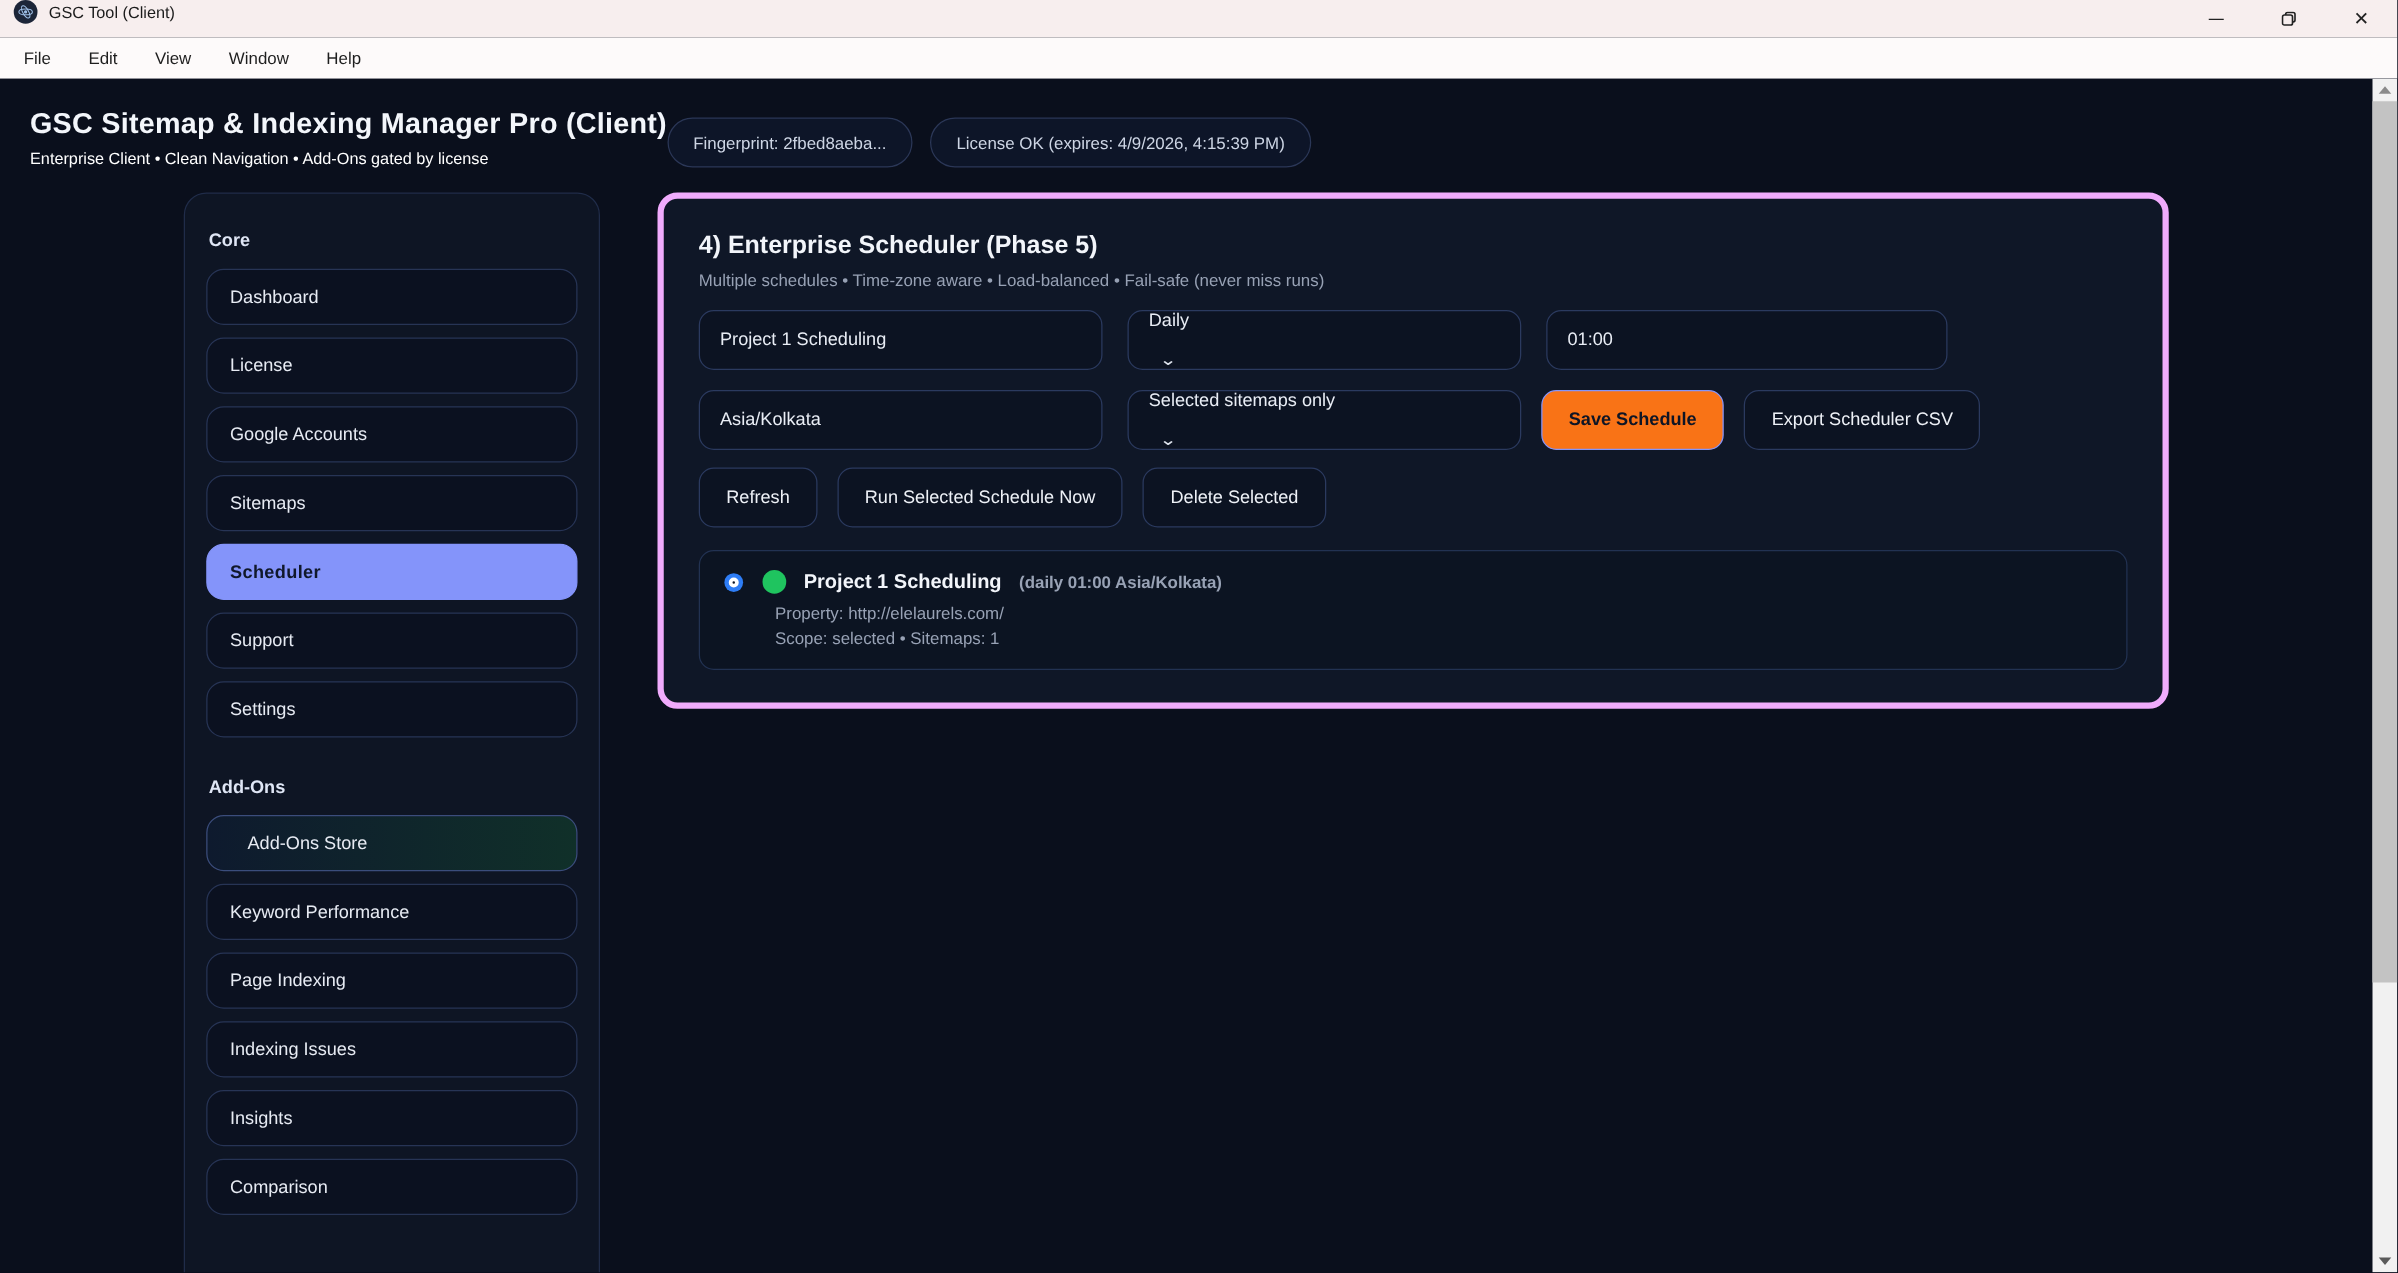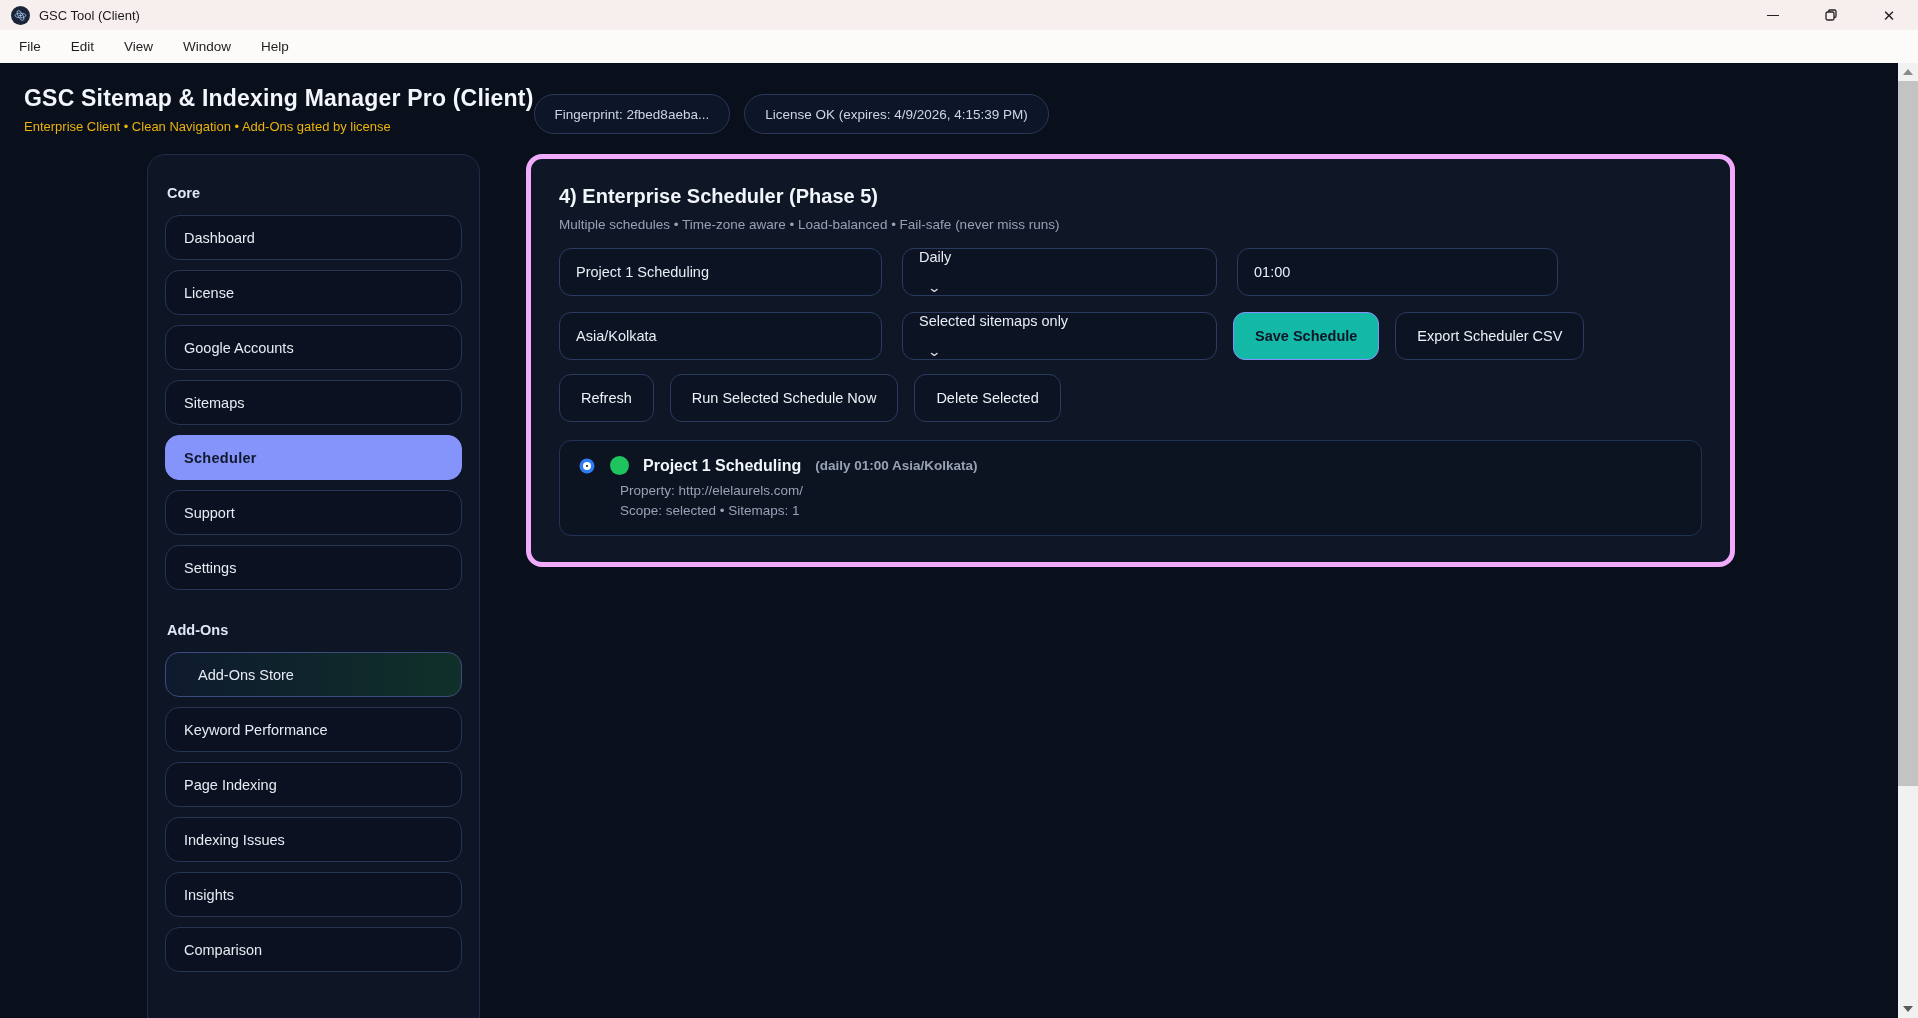--- a/index.html
+++ b/index.html
@@ -1,40 +1,40 @@
 <!DOCTYPE html>
 <html><head>
 <meta charset="utf-8">
 <style>
   * { margin:0; padding:0; box-sizing:border-box; }
   html,body { width:1918px; height:1018px; overflow:hidden; }
   body { font-family:"Liberation Sans", sans-serif; background:#0a0f1c; }
 
   
-  .titlebar { height:30px; background:#f7eeee; display:flex; align-items:center; }
+  .titlebar { height:30px; background:#f7eeee; display:flex; align-items:flex-start; }
   .titlebar-left { display:flex; align-items:center; gap:9px; padding-left:11px; flex:1; }
   .app-icon { width:19px; height:19px; border-radius:50%; background:#1c2538; display:flex; align-items:center; justify-content:center; }
   .titlebar-title { font-size:13px; color:#1b1b1b; }
   .win-controls { display:flex; height:30px; }
   .win-btn { width:58px; height:30px; display:flex; align-items:center; justify-content:center; color:#222; }
   .min-glyph { width:12px; height:0; border-top:1.4px solid #222; display:block; }
   .close-glyph { font-size:15px; line-height:1; color:#222; }
 
   
   .menubar { height:33px; background:#fdfafa; display:flex; align-items:center; padding-left:8px; gap:8px; }
   .menu-item { font-size:13.5px; color:#1e1e1e; padding:5px 11px; border-radius:3px; cursor:default; }
 
   
   .app { position:relative; height:955px; background:#0a0f1c; overflow:hidden; }
   .app-clip { position:absolute; inset:0 20px 0 0; overflow:hidden; }
 
   
   .app-header { display:flex; justify-content:flex-start; align-items:flex-start; padding:22px 22px 18px 24px; }
   .app-title { font-size:23px; font-weight:bold; color:#f3f6fb; letter-spacing:0.2px; }
-  .app-subtitle { margin-top:7px; font-size:13px; color:#eab308; }
+  .app-subtitle { margin-top:7px; font-size:13px; color:#ffffff; }
   .badges { display:flex; gap:14px; margin-top:9px; margin-right:16px; }
   .badge { height:40px; display:flex; align-items:center; padding:12px 20px; border:1px solid #2b3757; border-radius:20px; background:#0d1528; font-size:13.5px; color:#cdd5e4; white-space:nowrap; }
 
   
   .content { display:flex; gap:46px; padding-left:147px; padding-right:163px; margin-top:2px; align-items:flex-start; }
 
   
   .sidebar { width:333px; min-width:333px; background:#0e1524; border:1px solid #202c49; border-radius:18px; padding:22px 17px; height:1040px; }
   .side-section-label { font-size:14.5px; font-weight:bold; color:#dfe6f5; padding:8px 2px 14px 2px; }
   .side-btn { height:45px; display:flex; align-items:center; padding:0 18px; background:#0b1120; border:1px solid #273455; border-radius:14px; font-size:14.5px; color:#e7ebf3; margin-bottom:10px; cursor:pointer; }
@@ -48,21 +48,21 @@
   .card-title { font-size:20px; font-weight:bold; color:#f2f5fa; }
   .card-subtitle { margin-top:9px; font-size:13.5px; color:#97a1b4; }
 
   .form-row { display:flex; gap:20px; margin-top:16px; align-items:center; }
   .tinput { height:48px; background:#0c1322; border:1px solid #2b3a5f; border-radius:12px; color:#e9edf5; font-size:14.5px; padding:0 16px; display:flex; align-items:center; }
   .tselect { height:48px; background:#0c1322; border:1px solid #2b3a5f; border-radius:12px; color:#e9edf5; font-size:14.5px; padding:0 14px 0 16px; display:flex; align-items:flex-start; justify-content:space-between; cursor:pointer;flex-direction:column; }
   .chevron { font-size:13px; color:#dfe4ee; transform:scaleX(1.3); margin-left:10px; }
   .w-name { width:323px; } .w-sel { width:315px; } .w-time { width:321px; }
 
   .btn { height:48px; display:inline-flex; align-items:center; justify-content:center; padding:0 21px; background:#0c1322; border:1px solid #2b3a5f; border-radius:12px; color:#eef1f7; font-size:14.5px; cursor:pointer; white-space:nowrap; }
-  .btn.primary { background:#14b8a6; border-color:#8494fa; color:#0e1526; font-weight:600; }
+  .btn.primary { background:#f97316; border-color:#8494fa; color:#0e1526; font-weight:600; }
   .row3 { margin-top:14px; gap:16px; }
 
   
   .sched-item { margin-top:18px; background:#0c1422; border:1px solid #223252; border-radius:12px; padding:15px 20px 17px 20px; }
   .sched-line1 { display:flex; align-items:center; gap:14px; }
   .radio { width:8px; height:8px; border-radius:50%; background:#0e1526; border:3px solid #ffffff; box-shadow:0 0 0 3.5px #2e7df6; margin:3px 5px 3px 3px; }
   .dot { width:19px; height:19px; border-radius:50%; background:#1fc45f; }
   .sched-name { font-size:16px; font-weight:bold; color:#f2f5fa; }
   .sched-meta { font-size:13.5px; font-weight:bold; color:#98a2b5; }
   .sched-sub { font-size:13.5px; color:#98a2b5; margin-left:40px; margin-top:8px; }

